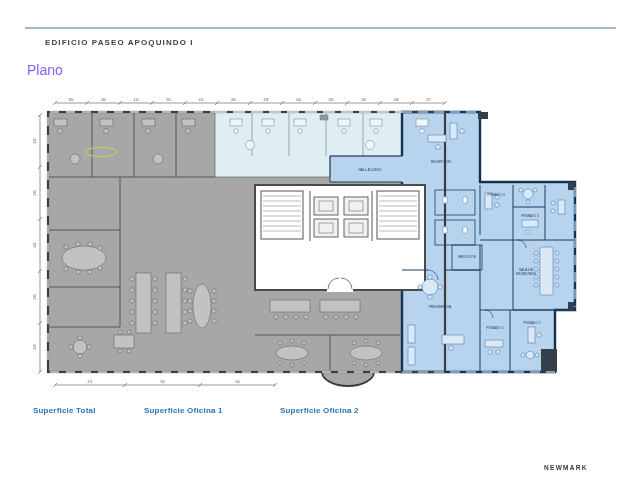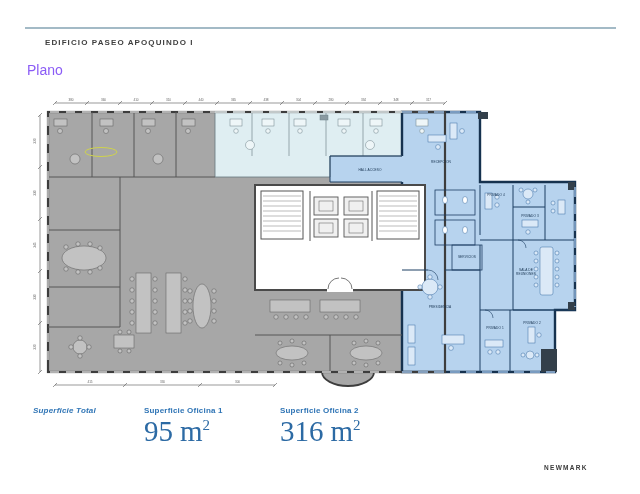--- a/index.html
+++ b/index.html
@@ -11,21 +11,21 @@
   .building-title{
     position:absolute;left:45px;top:38px;font-size:8px;font-weight:bold;
     letter-spacing:1.1px;color:#3f3f3f;
   }
   .page-title{position:absolute;left:27px;top:62px;font-size:14px;color:#8b5cf6;}
   .plan-wrap{position:absolute;left:30px;top:95px;width:560px;height:300px;}
   svg{font-family:"Liberation Sans",sans-serif;}
   .room-lbl{font-size:3.2px;fill:#16324f;letter-spacing:.1px;}
   .dim-lbl{font-size:3.1px;fill:#666;}
   .stat{position:absolute;top:406px;}
-  #stat-0{left:33px;font-style:italic;} #stat-1{left:144px;} #stat-2{left:280px;}
+  #stat-0{left:33px;} #stat-1{left:144px;} #stat-2{left:280px;}
   .stat-label{font-size:8px;font-weight:bold;color:#2e74b5;letter-spacing:.2px;}
   .stat-value{font-family:"Liberation Serif",serif;font-size:29px;color:#2c6aa4;line-height:1.0;margin-top:2px;}
   .stat-unit{margin-left:7px;}
   .stat-value sup{font-size:15px;}
   .brand{
     position:absolute;left:544px;top:464px;font-size:6.5px;font-weight:bold;
     letter-spacing:1.3px;color:#3a3a3a;
   }
 </style>
 </head>
@@ -314,20 +314,18 @@
     <text class="dim-lbl" x="207.5" y="288">300</text>
   </g>
 </svg>
 </div>
 
 <div class="stat" id="stat-0">
   <div class="stat-label">Superficie Total</div>
 </div>
 <div class="stat" id="stat-1">
   <div class="stat-label">Superficie Oficina 1</div>
-  <div class="stat-value"><span>95</span><span class="stat-unit"><span>m</span><sup>2</sup></span></div>
 </div>
 <div class="stat" id="stat-2">
   <div class="stat-label">Superficie Oficina 2</div>
-  <div class="stat-value"><span>316</span><span class="stat-unit"><span>m</span><sup>2</sup></span></div>
 </div>
 
 <div class="brand">NEWMARK</div>
 
 </body></html>

